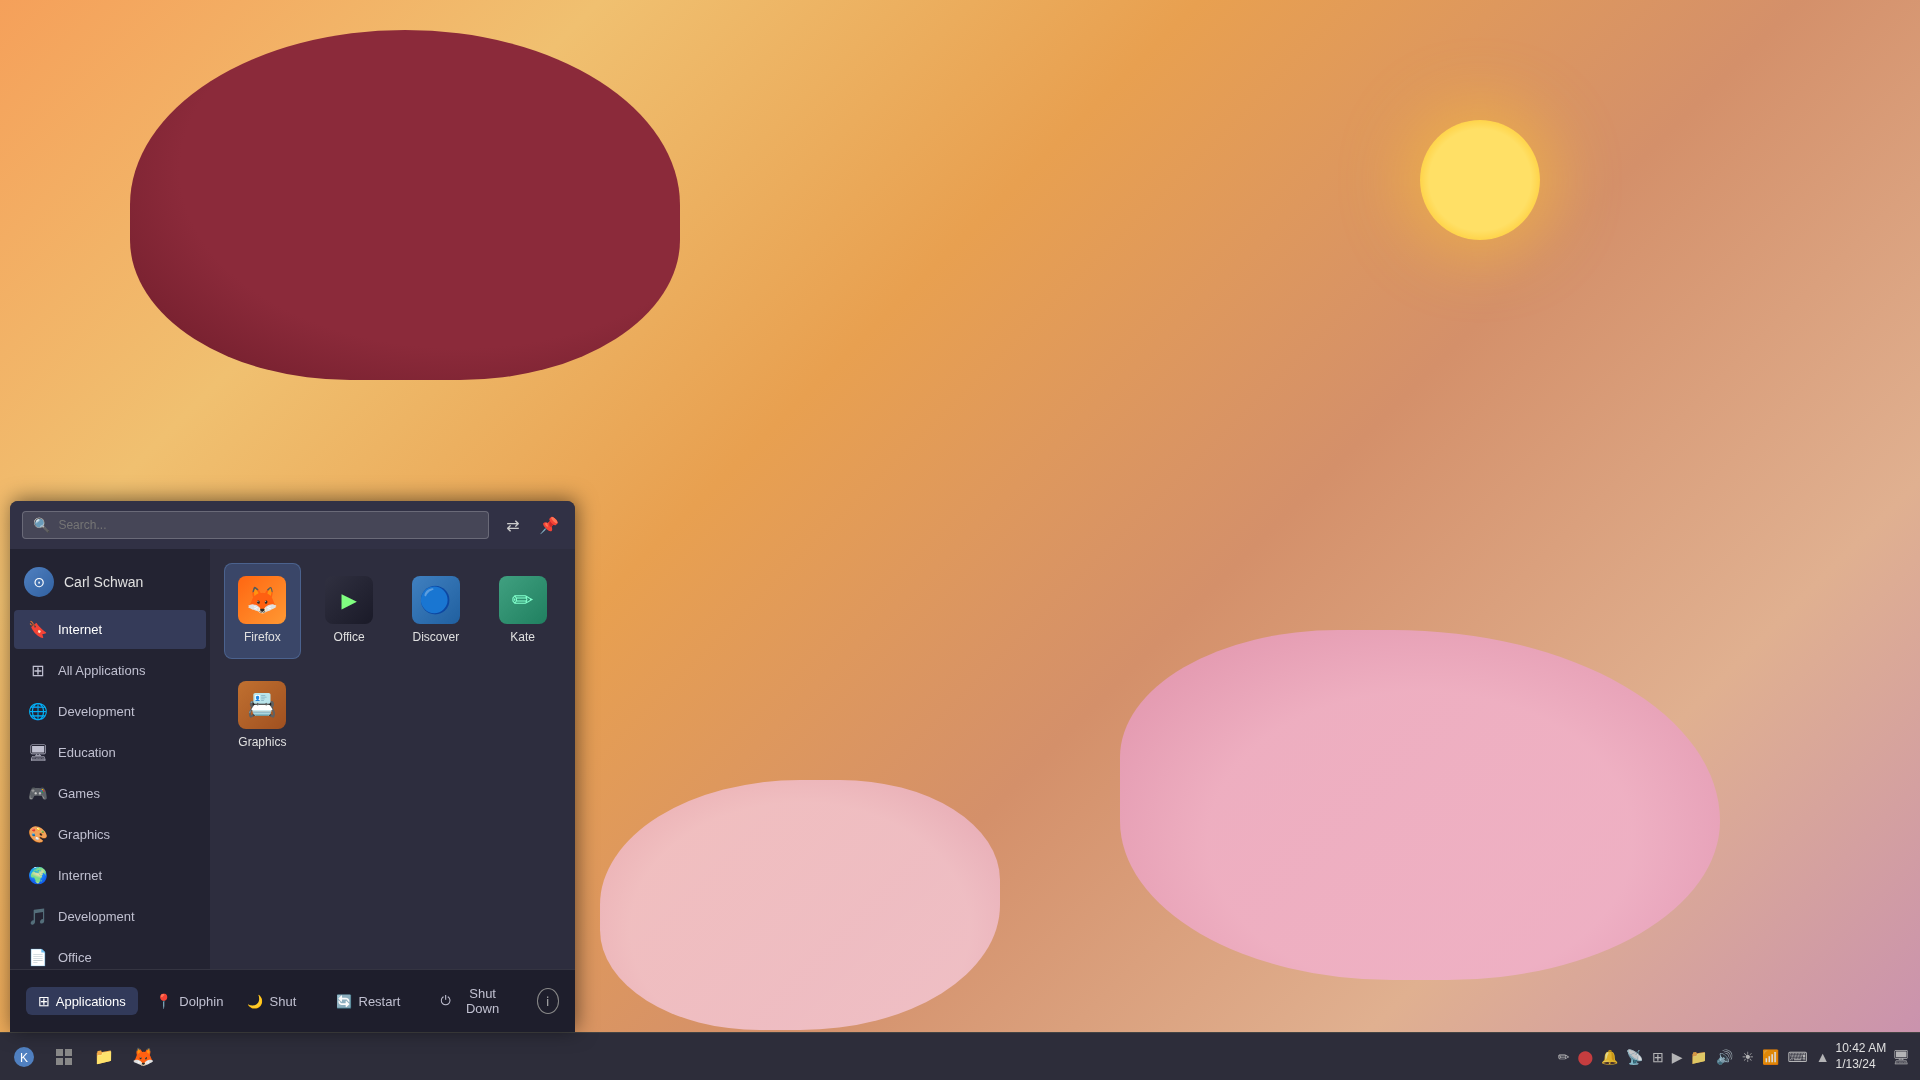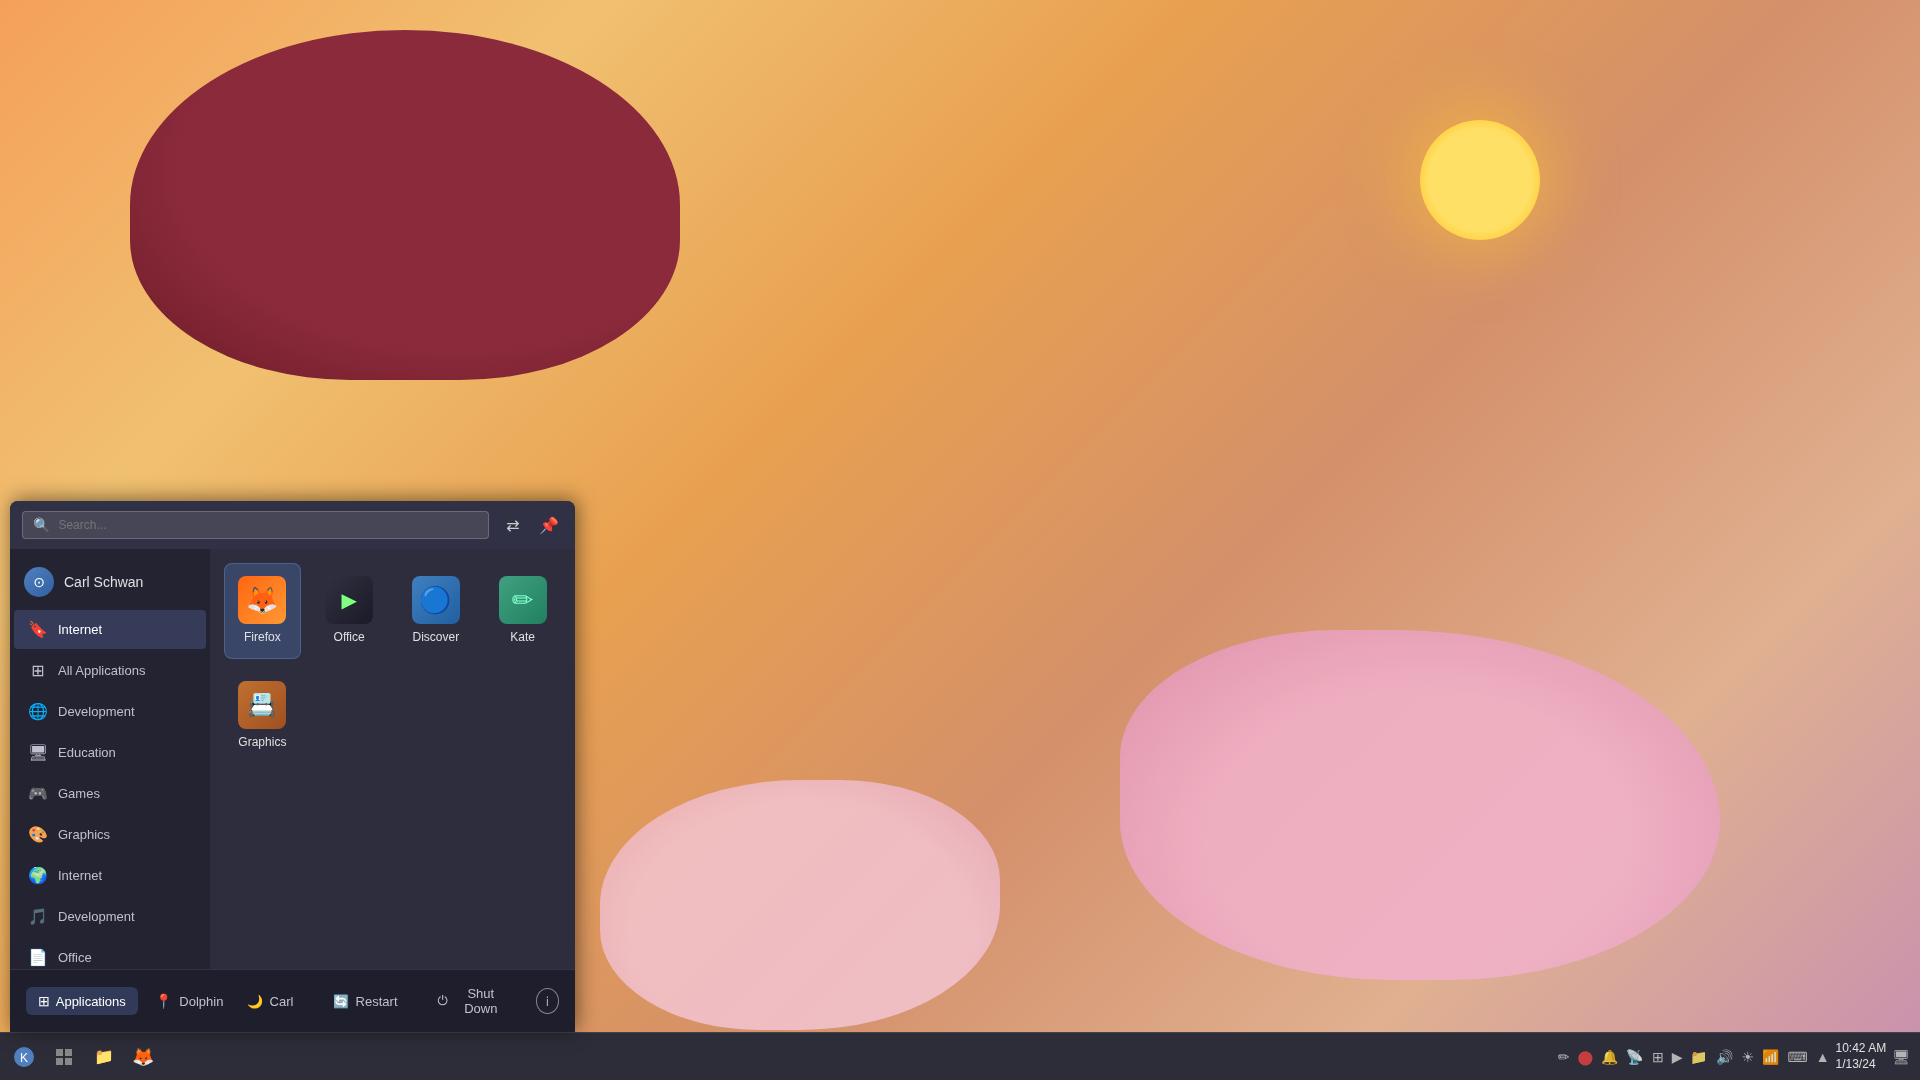--- a/index.html
+++ b/index.html
@@ -512,21 +512,21 @@
         <span>Applications</span>
       </button>
       <button class="bottom-btn">
         <span class="btn-icon">📍</span>
         <span>Dolphin</span>
       </button>
     </div>
     <div class="bottom-right">
       <button class="power-btn">
         <span>🌙</span>
-        <span>Carl</span>
+        <span>Shut</span>
       </button>
       <button class="power-btn">
         <span>🔄</span>
         <span>Restart</span>
       </button>
       <button class="power-btn">
         <span>⏻</span>
         <span>Shut Down</span>
       </button>
       <div class="info-icon">ℹ</div>

